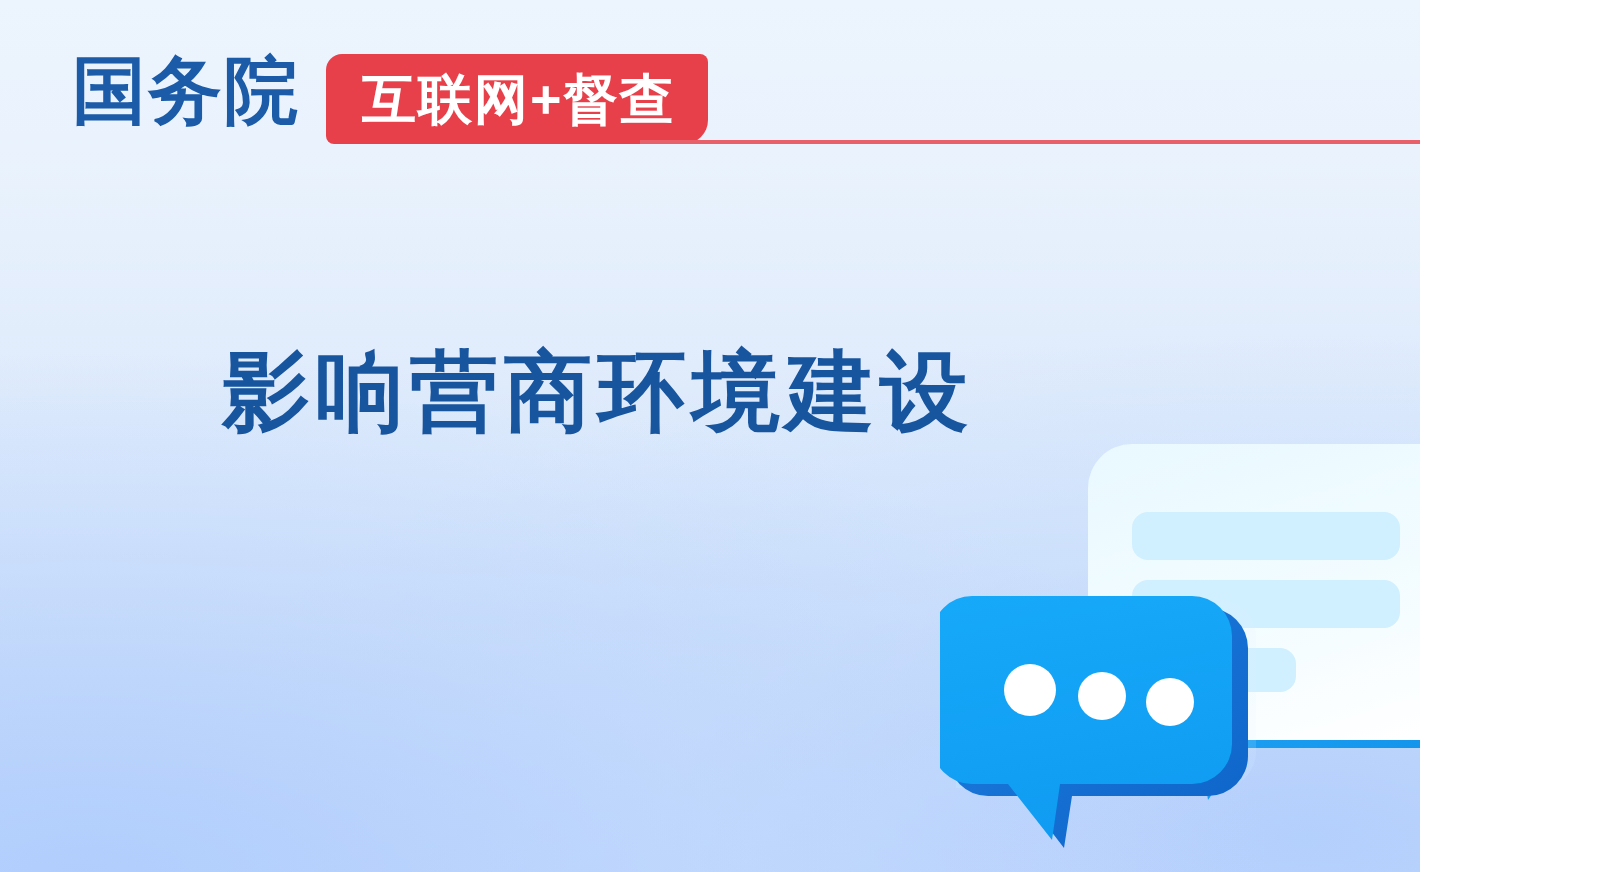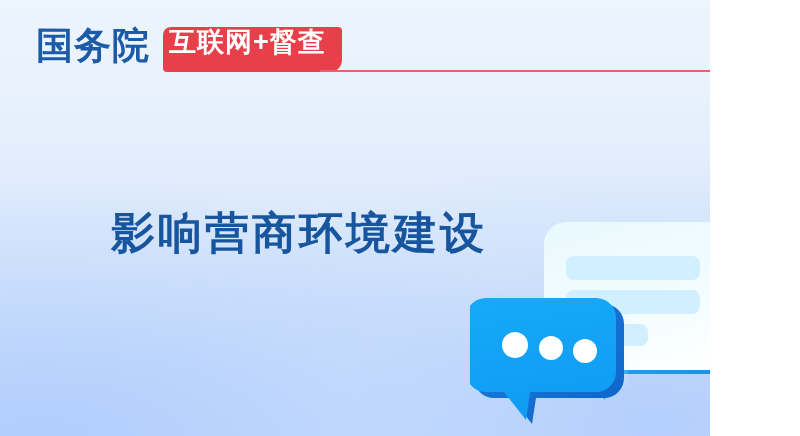--- a/index.html
+++ b/index.html
@@ -44,22 +44,23 @@
     letter-spacing: 1px;
     color: #1b5ba8;
     white-space: nowrap;
   }
 
   #campaign-badge {
     position: absolute;
     left: 163px;
     top: 27px;
     height: 45px;
-    padding: 0 16px 0 6px;
+    padding: 0 16px 0 18px;
     display: flex;
+    align-items: center;
     background: #e8404a;
     border-radius: 8px 4px 12px 4px;
     box-sizing: border-box;
   }
   #campaign-badge-label {
     font-size: 27px;
     line-height: 30px;
     font-weight: 700;
     letter-spacing: 1px;
     color: #ffffff;
@@ -83,21 +84,20 @@
     width: 598px;
     text-align: center;
   }
   .title-line {
     font-size: 44px;
     line-height: 62px;
     font-weight: 700;
     letter-spacing: 3px;
     color: #18559f;
     white-space: nowrap;
-    margin-top: 36px;
   }
 
   
   #illustration {
     position: absolute;
     left: 470px;
     top: 200px;
     width: 330px;
     height: 236px;
   }

